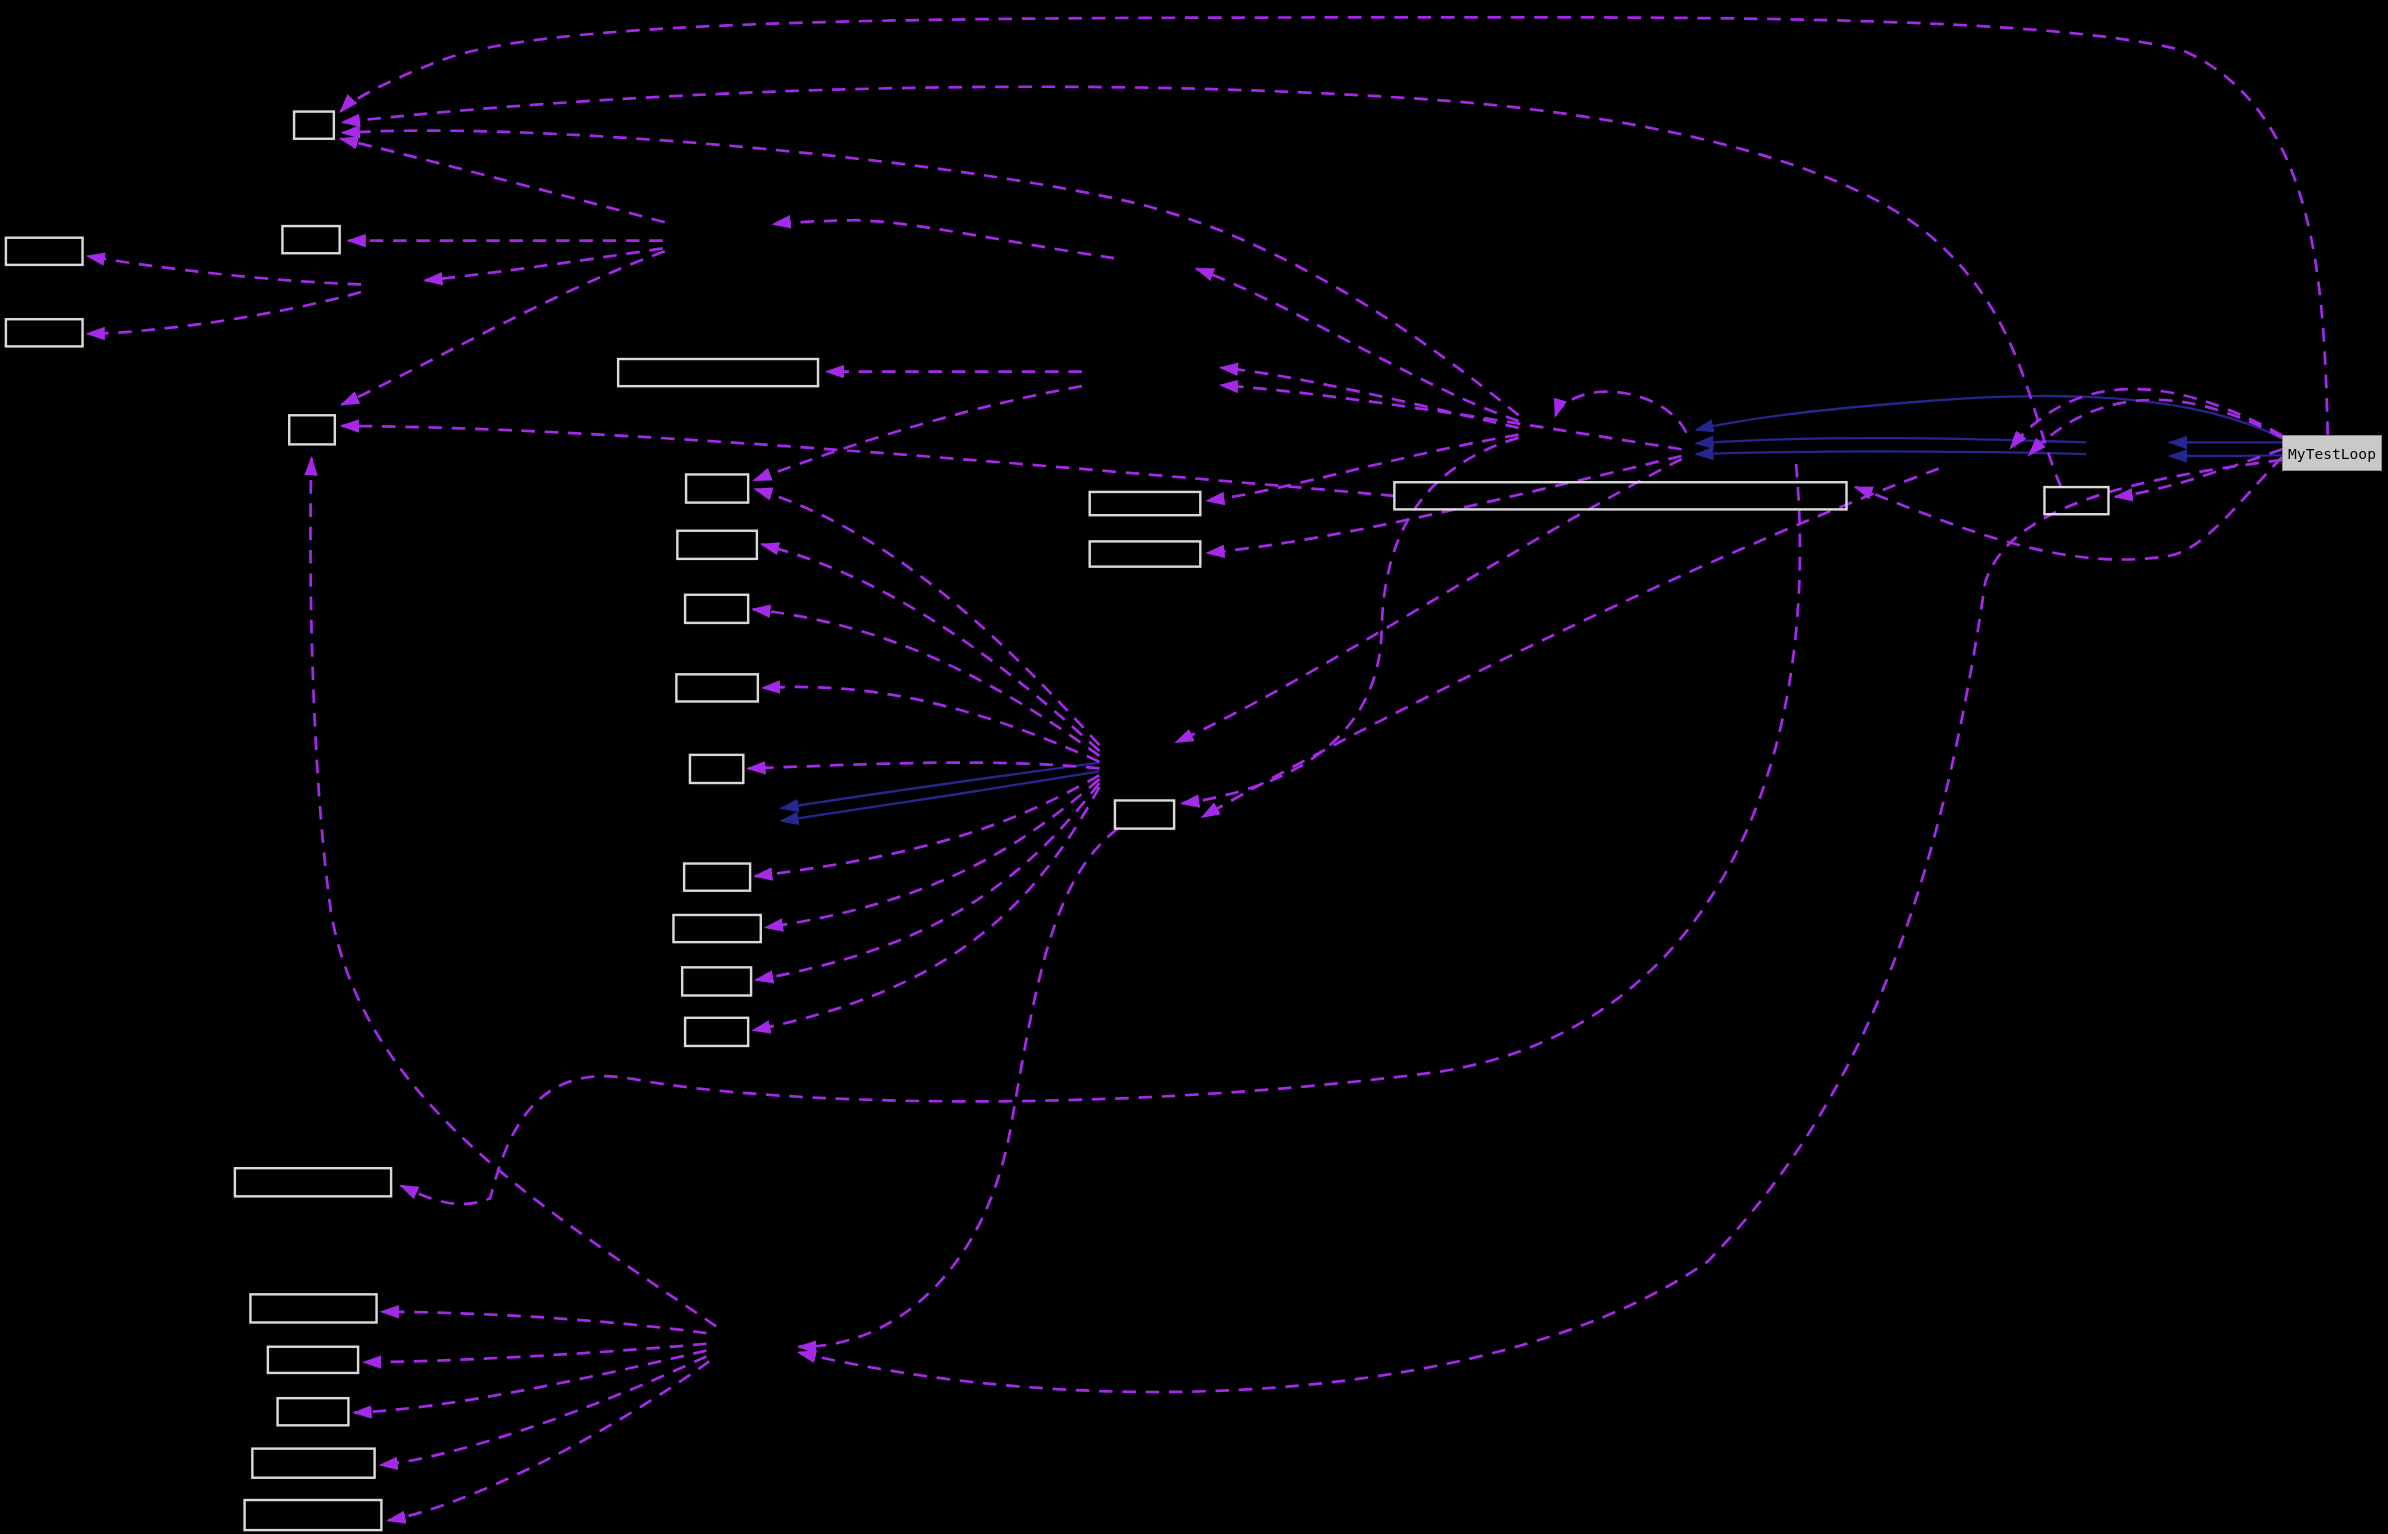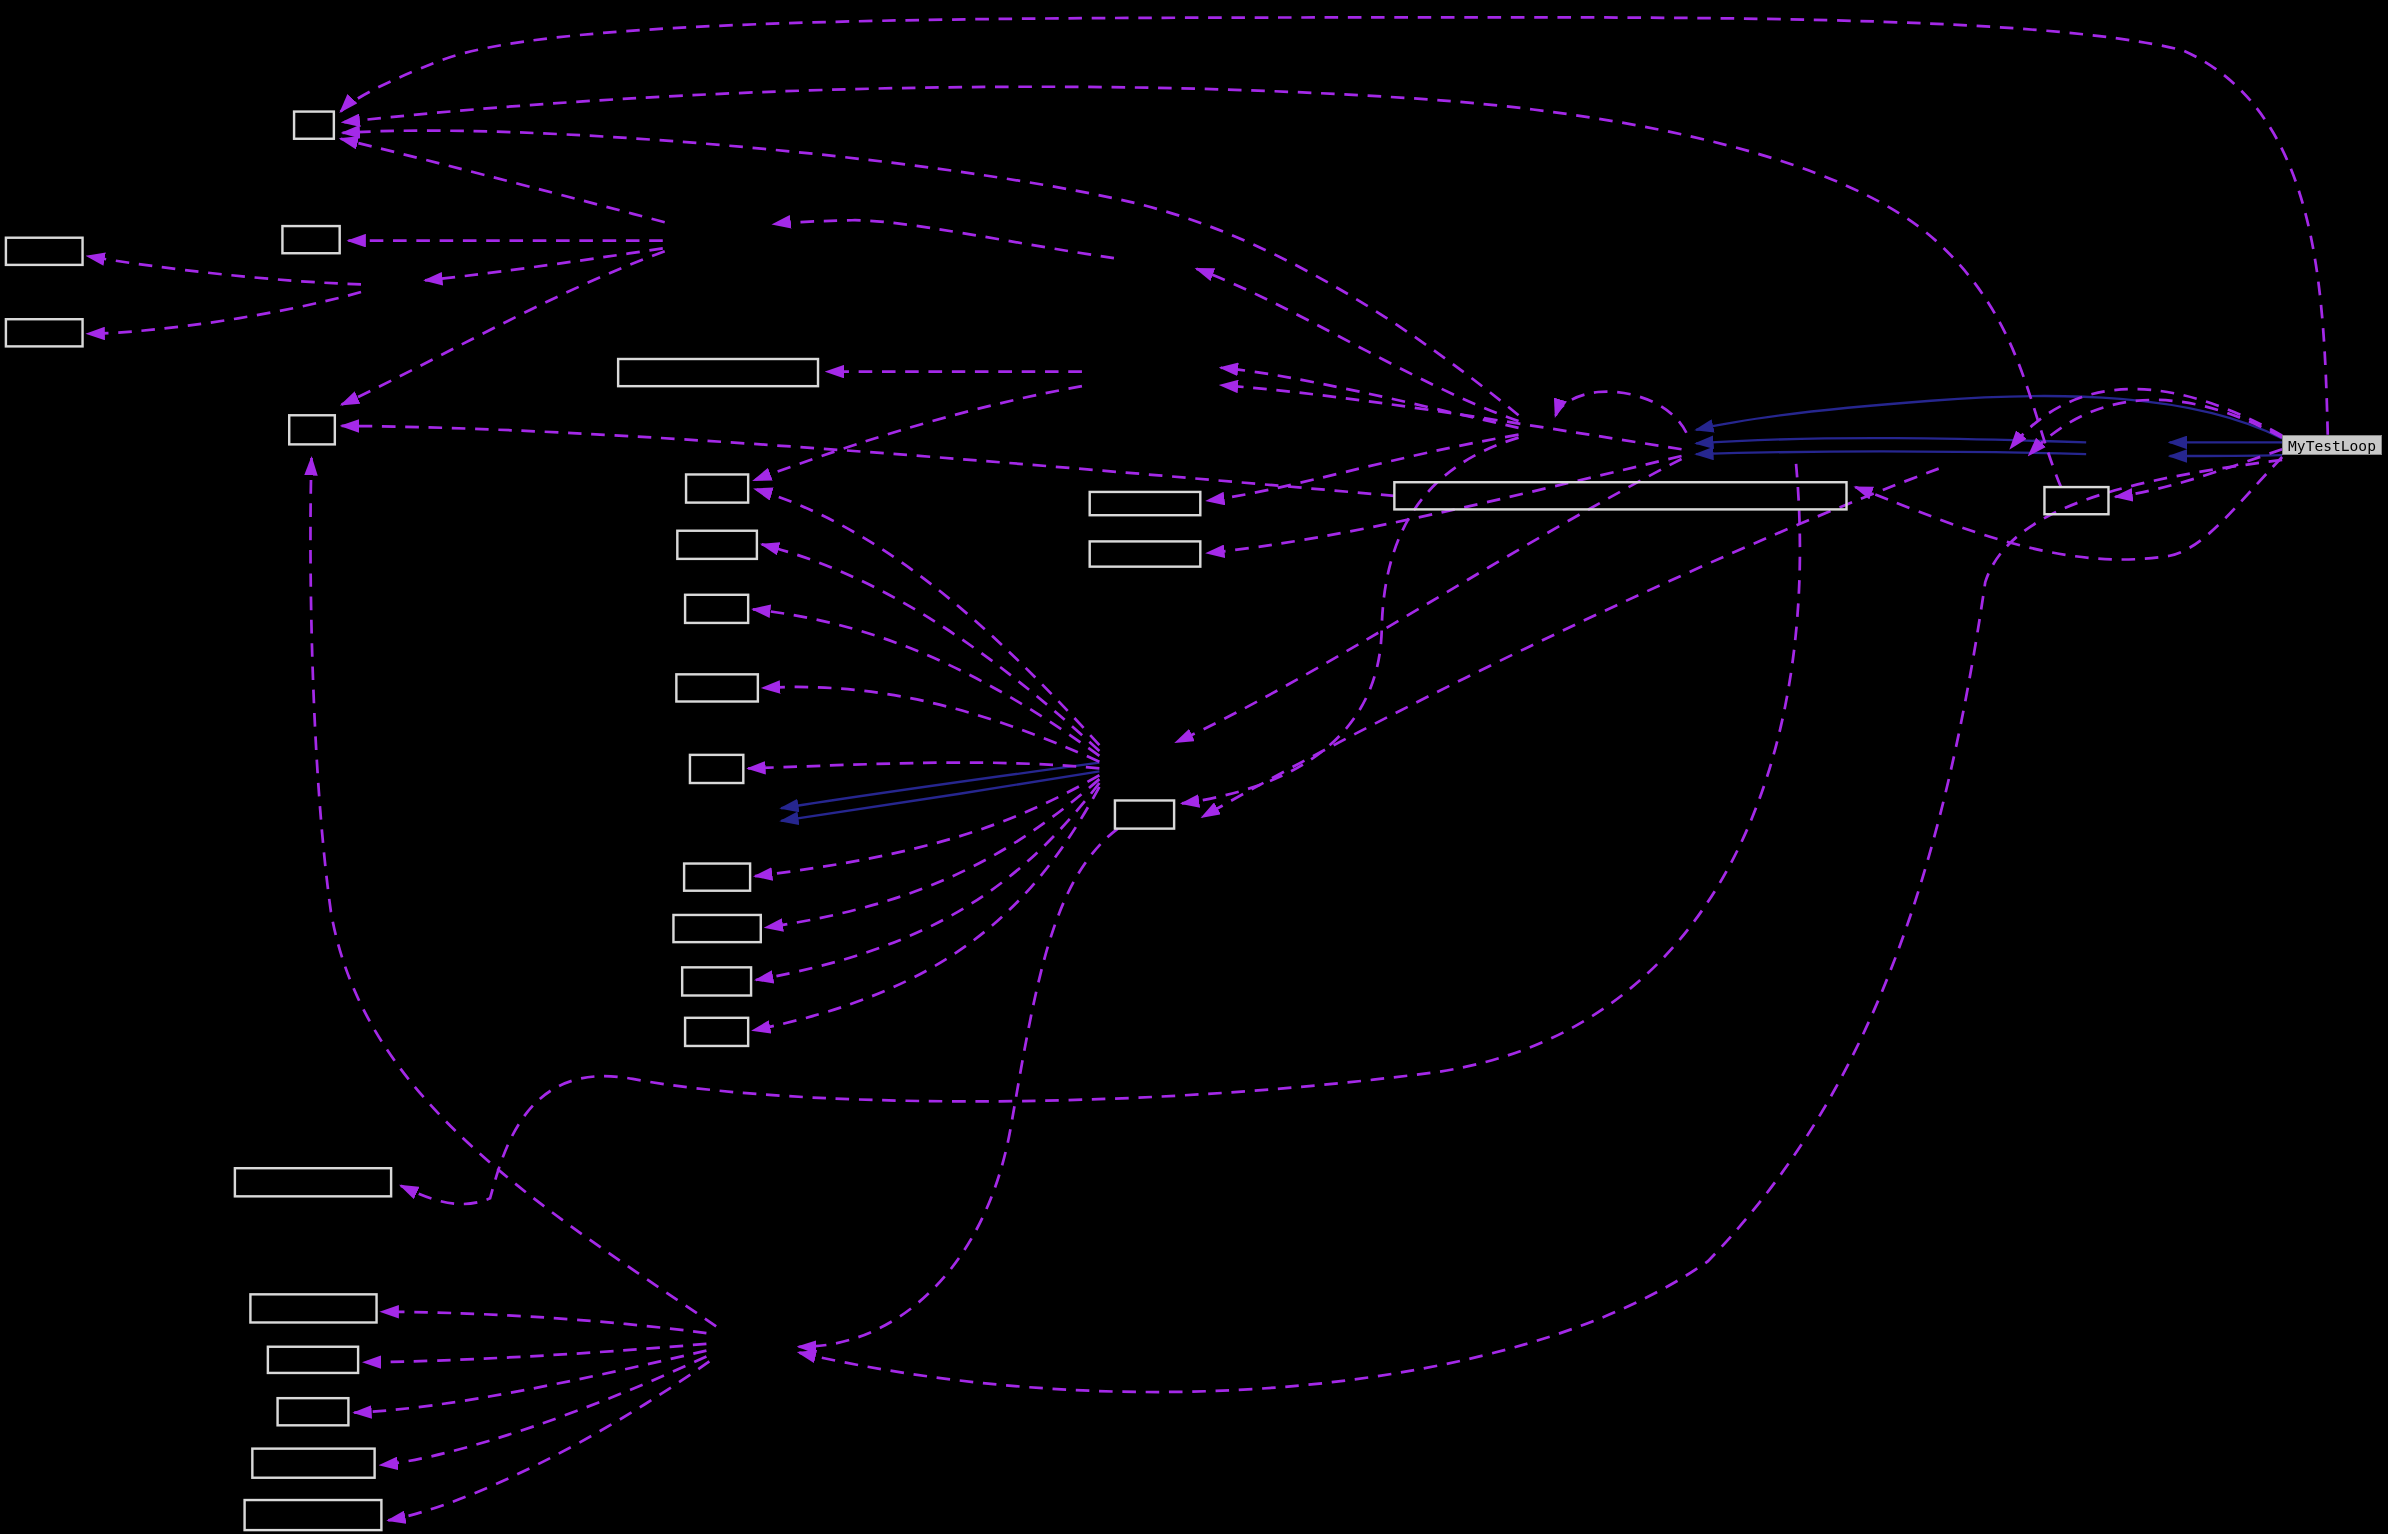--- a/index.html
+++ b/index.html
@@ -3,21 +3,21 @@
 <meta charset="utf-8">
 <style>
   html,body{margin:0;padding:0;background:#000;}
   #canvas{position:relative;width:2388px;height:1534px;background:#000;overflow:hidden;
           font-family:"DejaVu Sans Mono", monospace;}
   #graph-svg{position:absolute;left:0;top:0;}
   .graph-node{fill:none;stroke:#d9d9d9;stroke-width:2.5;}
   .edge{fill:none;}
   .edge.purple{stroke:#a429e8;stroke-width:2.8;stroke-dasharray:14 10;}
   .edge.navy{stroke:#26268f;stroke-width:2.4;}
-  #mytestloop-label{position:absolute;left:2282px;top:435px;width:100px;height:20px;
+  #mytestloop-label{position:absolute;left:2282px;top:435px;width:100px;height:36px;
     background:#c9c9c9;border:1px solid #8a8a8a;color:#000;font-size:14.6px;
     display:flex;align-items:center;justify-content:center;box-sizing:border-box;
     font-family:"DejaVu Sans Mono", monospace;}
 </style>
 </head>
 <body>
 
 <div id="canvas">
   <svg id="graph-svg" width="2388" height="1534" viewBox="0 0 2461 1581">
     <defs>

